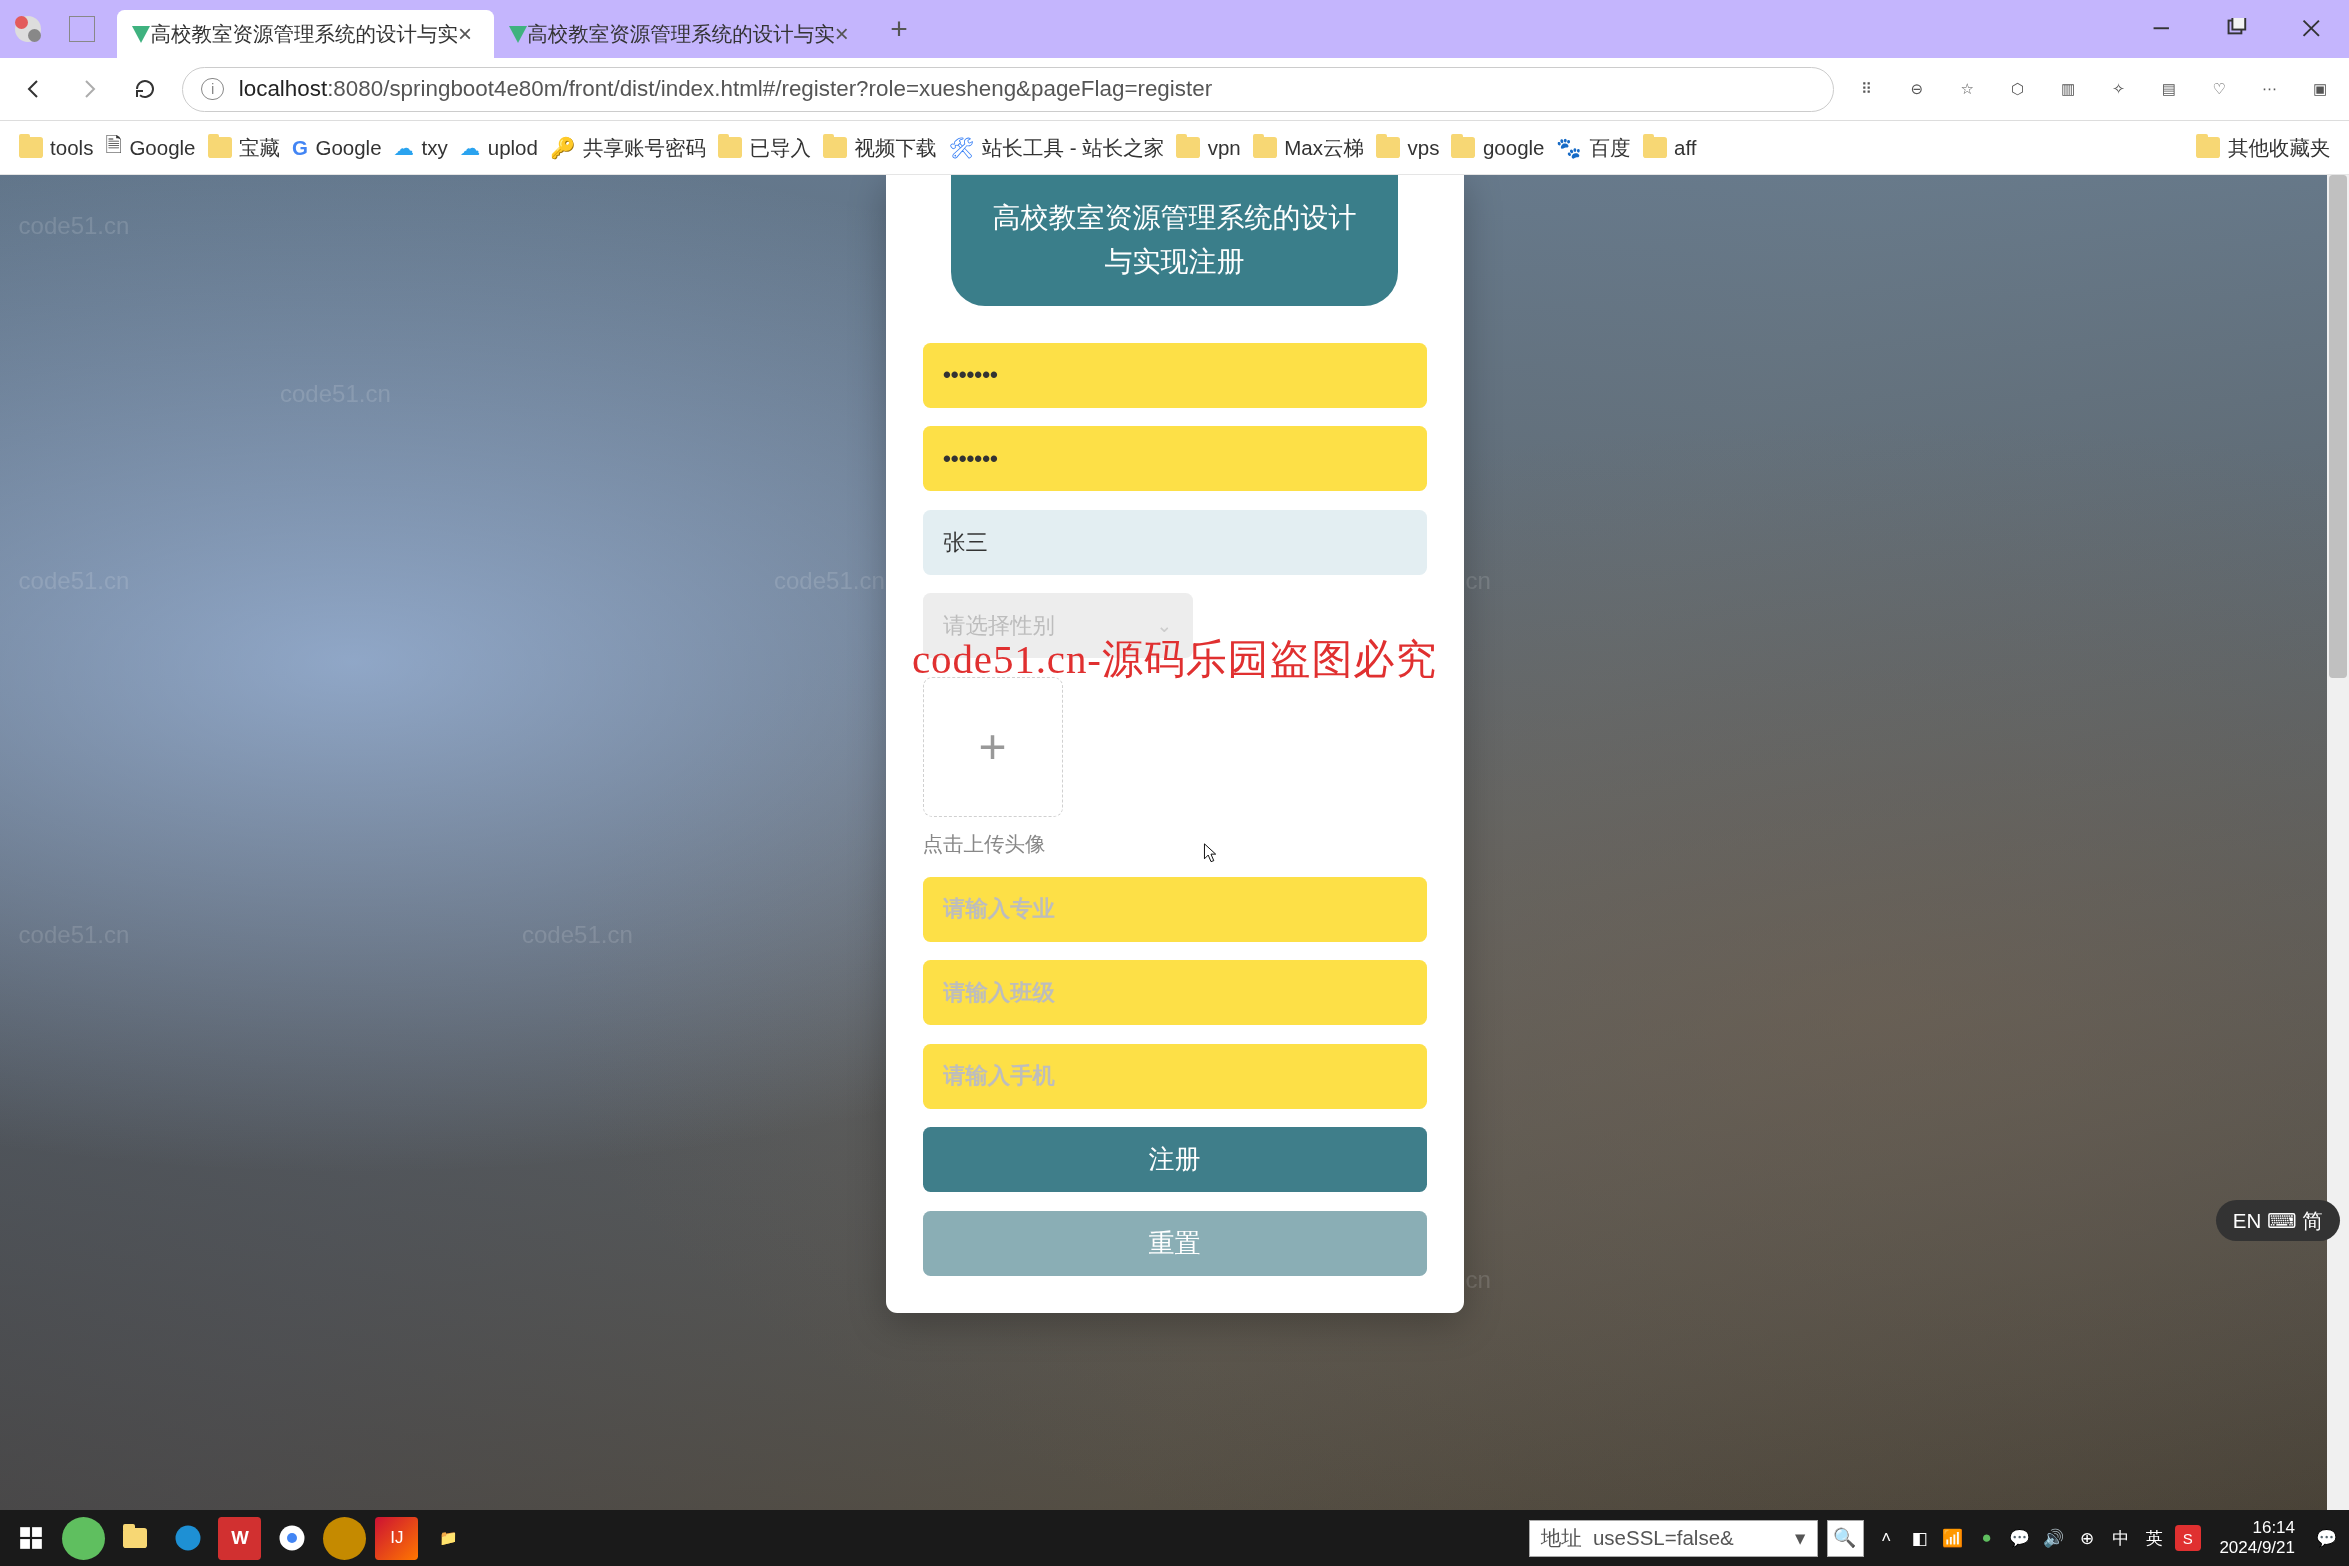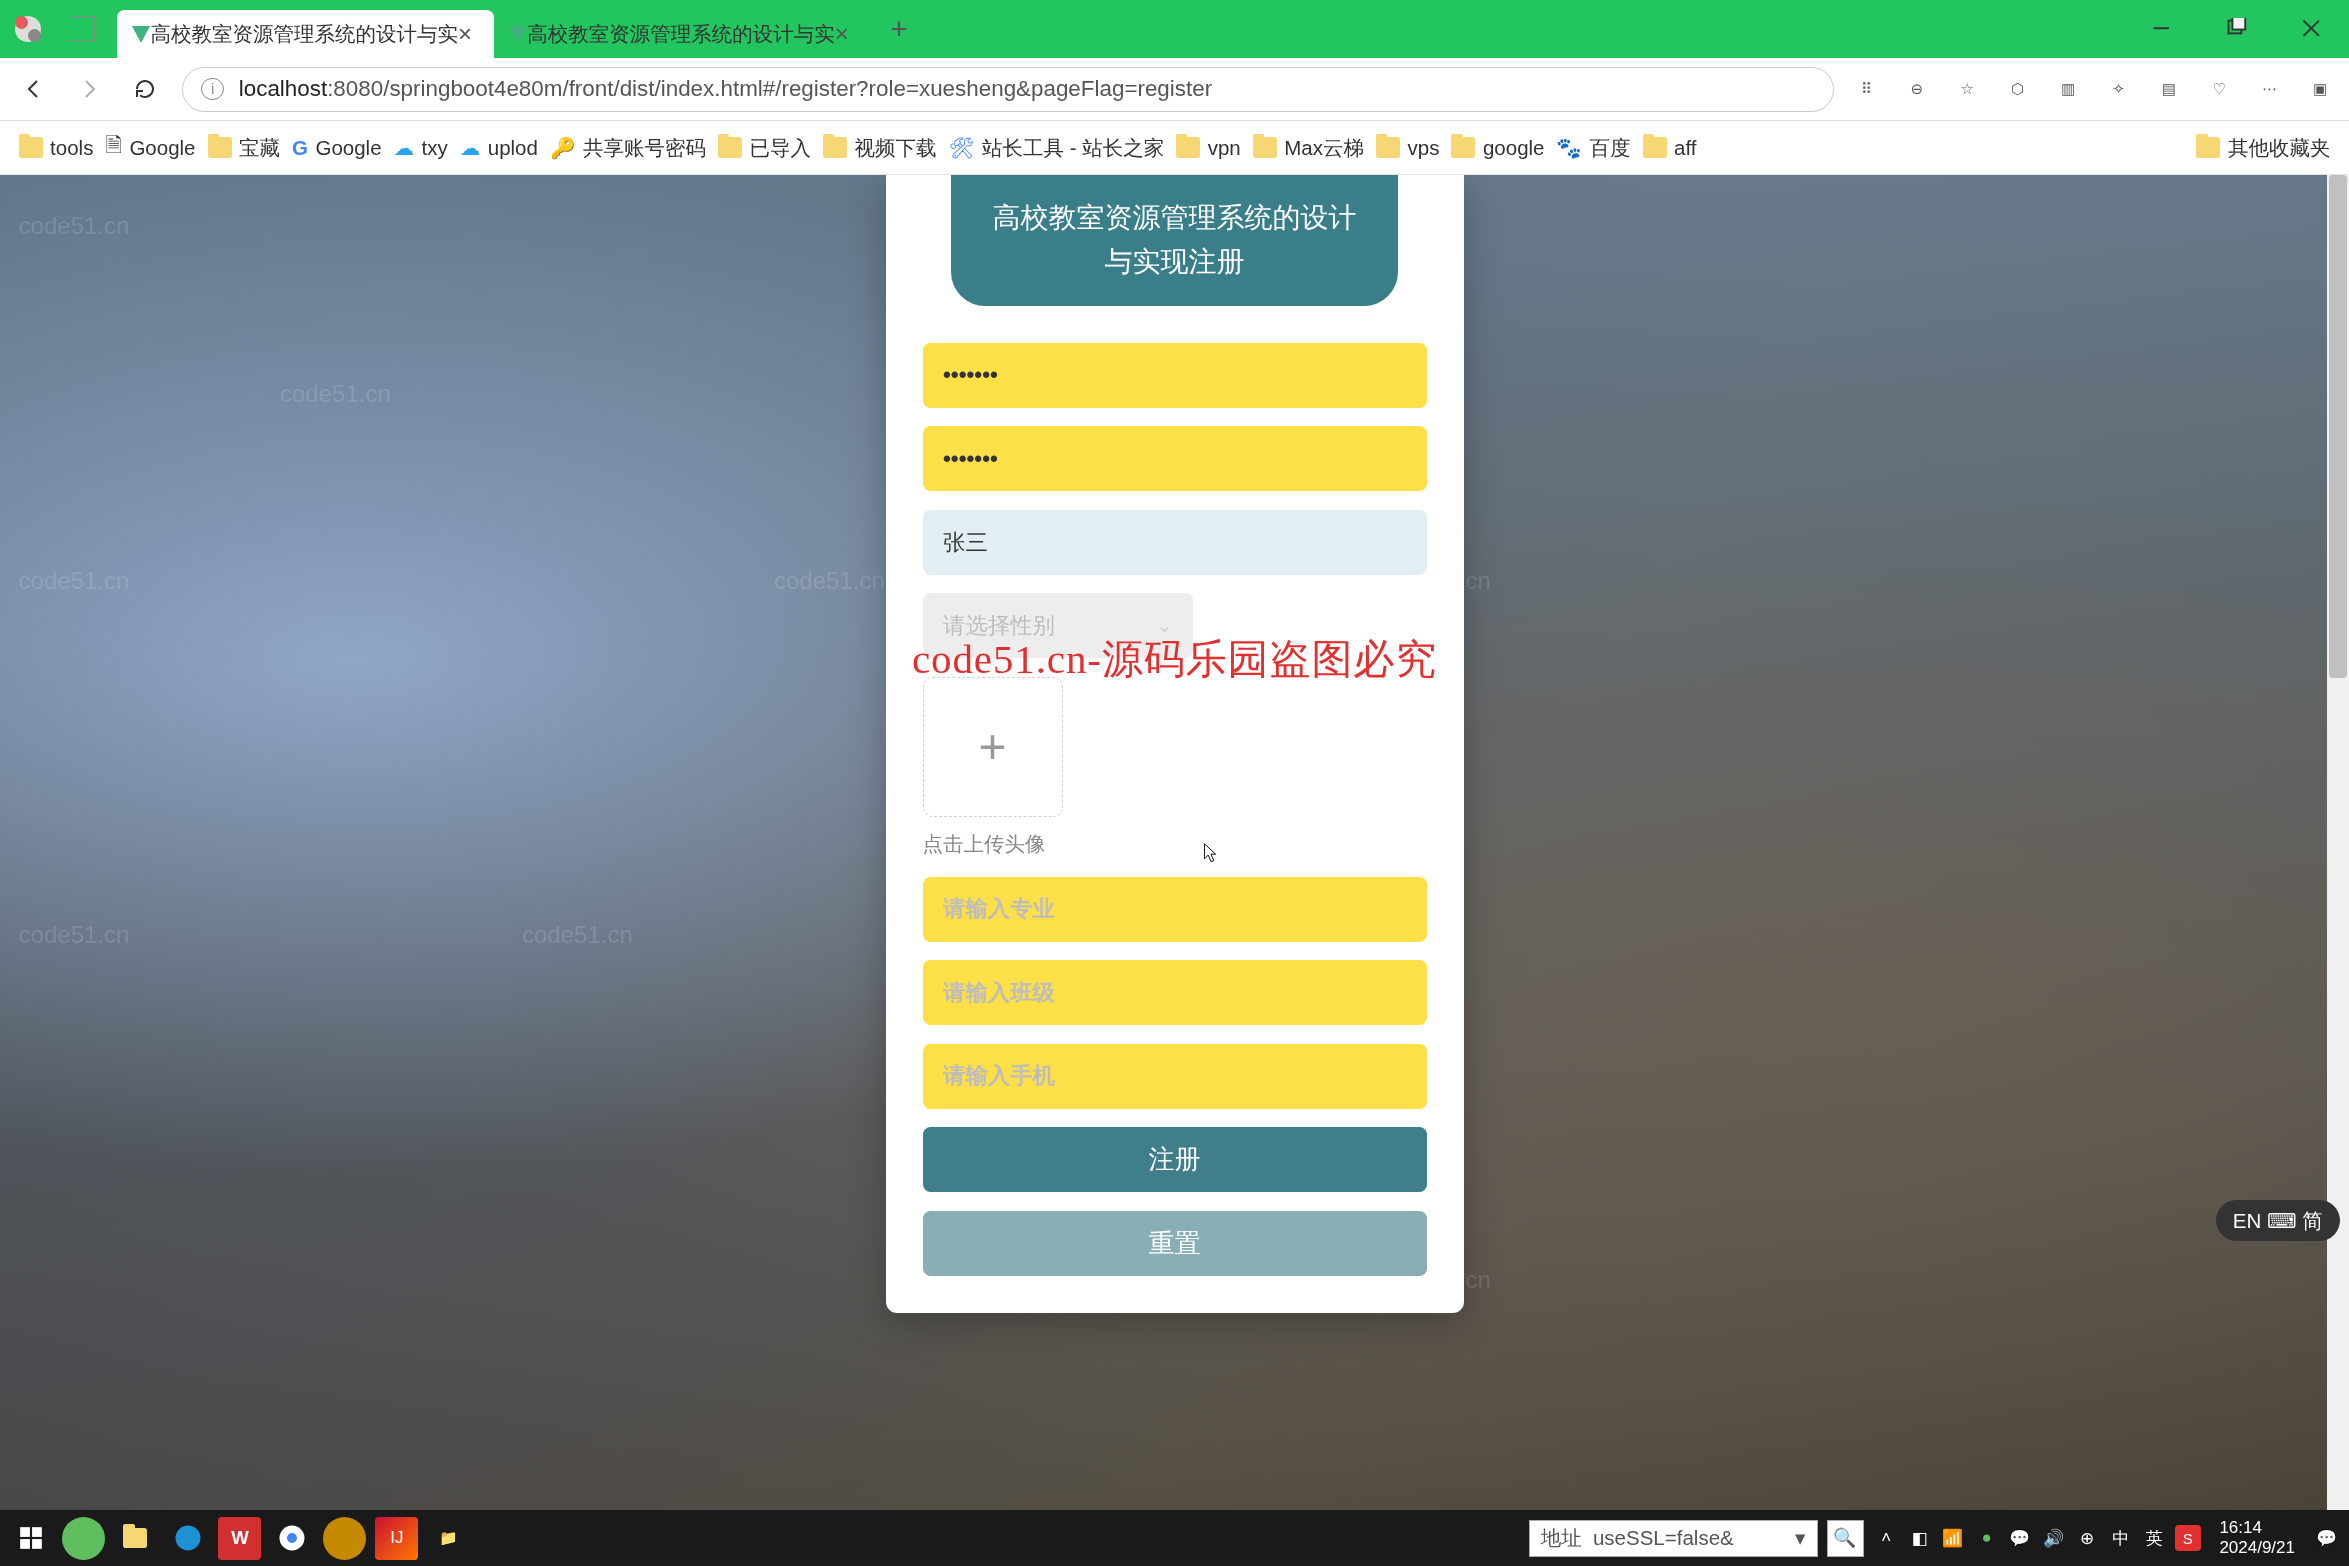--- a/index.html
+++ b/index.html
@@ -1,19 +1,19 @@
 <!DOCTYPE html>
 <html style="font-size:15px"><head>
 <meta charset="utf-8">
 <style>
 * { margin: 0; padding: 0; box-sizing: border-box; }
 body { font-family: "Microsoft YaHei", Arial, sans-serif; width: 2349px; height: 1566px; overflow: hidden; background: #fff; }
 
 
-.titlebar { height: 58px; background: #22c55e; display: flex; align-items: flex-start; position: relative; }
+.titlebar { height: 58px; background: #c4b5fd; display: flex; align-items: flex-start; position: relative; }
 .titlebar-left { display: flex; align-items: center; padding-left: 15px; height: 58px; }
 .profile-icon { width: 26px; height: 26px; border-radius: 50%; background: #ddd; position: relative; margin-right: 28px; }
 .profile-icon::before { content: ""; position: absolute; left: 0; top: 0; width: 13px; height: 13px; border-radius: 50%; background: #e35b5b; }
 .profile-icon::after { content: ""; position: absolute; right: 0; bottom: 0; width: 13px; height: 13px; border-radius: 50%; background: #888; }
 .win-icon { width: 26px; height: 26px; border: 0.9px solid #888; margin-right: 22.4px; }
 .tabs { display: flex; align-items: flex-end; height: 58px; }
 .tab { display: flex; align-items: center; height: 48px; padding: 0 22.4px 0 15px; font-size: 20.5px; color: #333; border-top-left-radius: 7.5px; border-top-right-radius: 7.5px; min-width: 373px; position: relative; }
 .tab.active { background: #fff; }
 .tab .close { margin-left: auto; font-size: 24px; color: #555; }
 .newtab { width: 37px; height: 37px; display: flex; align-items: center; justify-content: center; font-size: 30px; color: #555; margin-left: 9.3px; align-self: center; }
@@ -65,21 +65,21 @@
 
 .wm-red { position: absolute; left: 50%; top: 429px; transform: translateX(-50%); font-size: 41px; font-family: "SimSun", serif; color: #e03030; font-weight: 500; white-space: nowrap; z-index: 10; letter-spacing: 0.9px; margin-top: 28px; }
 
 
 .taskbar { position: absolute; left: 0; bottom: 0; width: 100%; height: 56px; background: #1a1a1a; display: flex; align-items: center; padding: 0 9.3px; gap: 9.3px; }
 .task-ico { width: 43px; height: 43px; border-radius: 3.7px; display: flex; align-items: center; justify-content: center; }
 .task-addr { margin-left: auto; height: 37px; background: #fff; border: 0.9px solid #aaa; width: 289px; display: flex; align-items: center; padding: 0 11.2px; font-size: 20.5px; color: #555; gap: 11.2px; }
 .task-search { width: 37px; height: 37px; background: #fff; border: 0.9px solid #aaa; display: flex; align-items: center; justify-content: center; font-size: 18.6px; color: #666; }
 .tray { display: flex; align-items: center; gap: 7.5px; color: #fff; font-size: 17px; }
 .tray .tray-ico { width: 26px; height: 26px; display: flex; align-items: center; justify-content: center; }
-.clock { text-align: left; font-size: 17px; line-height: 1.2; color: #fff; padding: 0 11.2px; }
+.clock { text-align: right; font-size: 17px; line-height: 1.2; color: #fff; padding: 0 11.2px; }
 
 
 .ime-pill { position: absolute; right: 9.3px; top: 1025px; background: #333; color: #fff; border-radius: 20.5px; height: 41px; display: flex; align-items: center; padding: 0 17px; font-size: 20.5px; gap: 5.6px; }
 
 
 .cursor { position: absolute; width: 22.4px; height: 28px; }
 
 .vue-tri { width: 0; height: 0; border-left: 9.3px solid transparent; border-right: 9.3px solid transparent; border-top: 17px solid #3fb27f; display: inline-block; }
 </style>
 </head>

